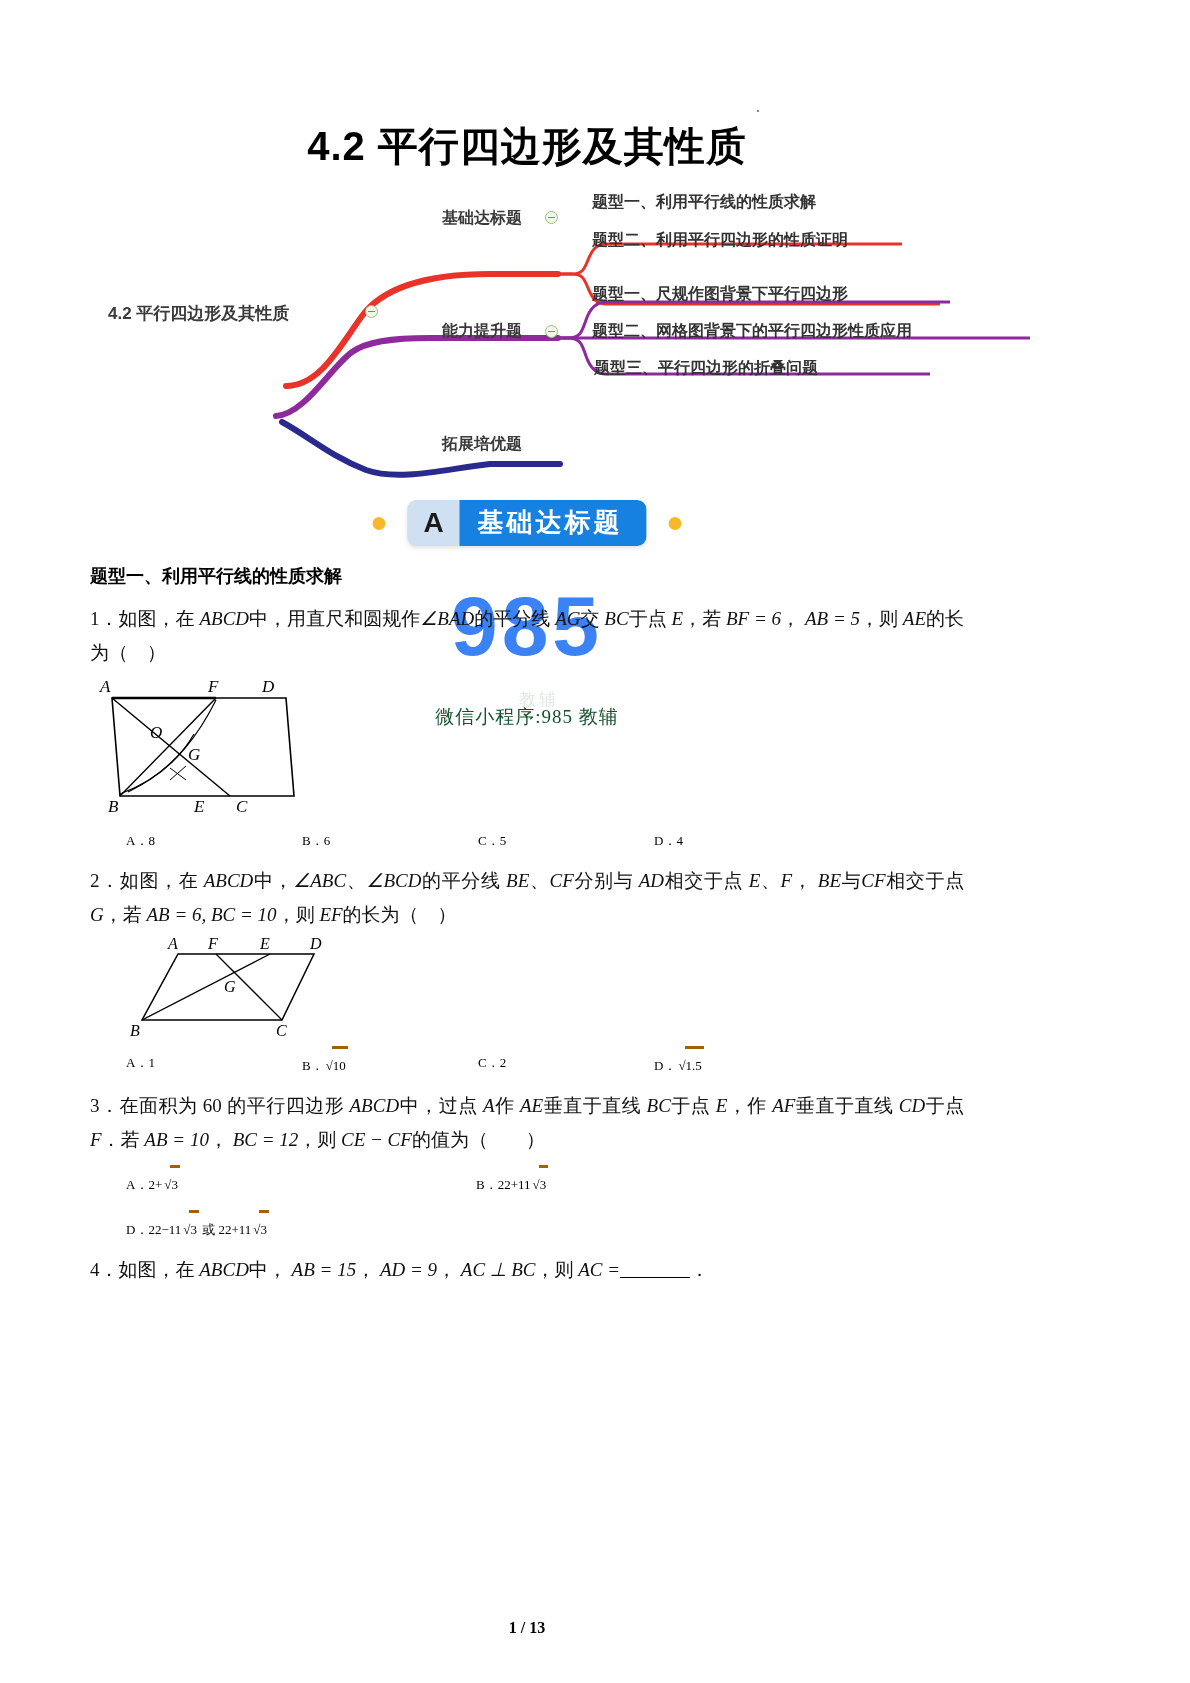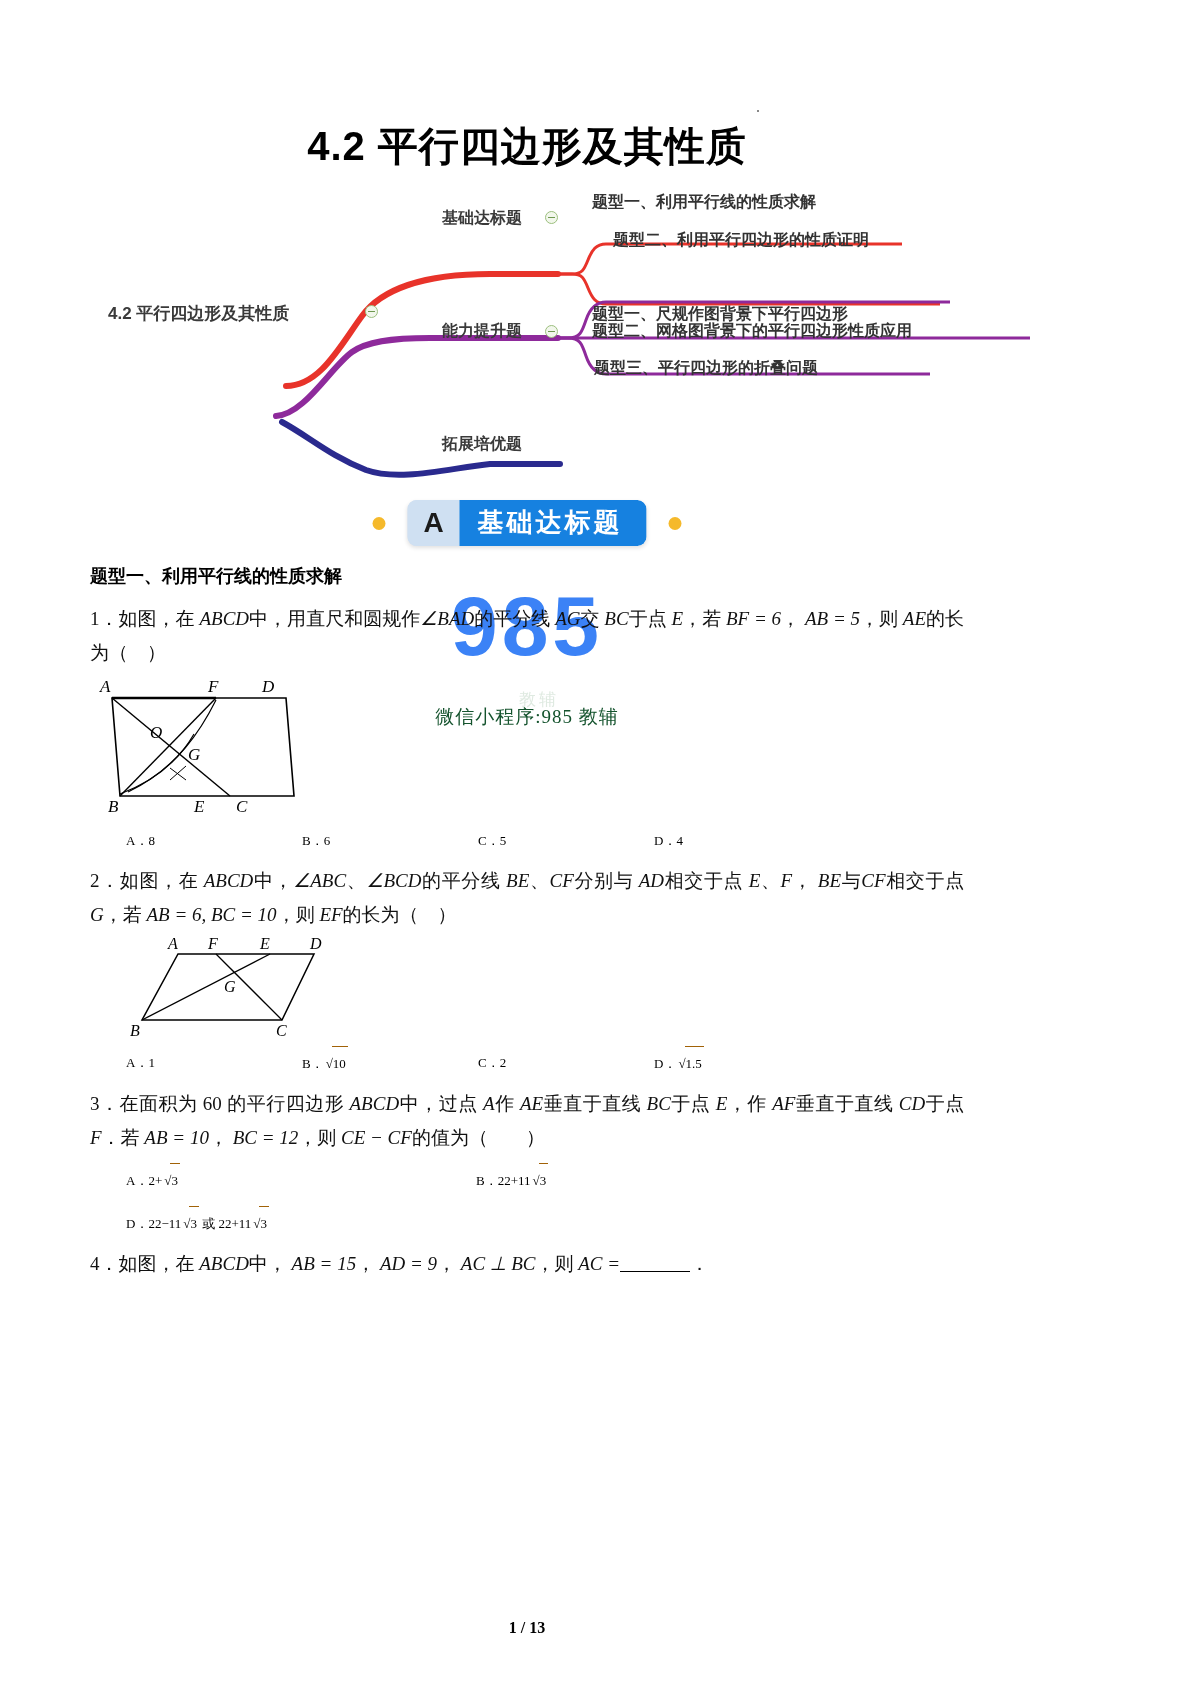--- a/index.html
+++ b/index.html
@@ -184,21 +184,21 @@
   .choices .ch{flex:0 0 176px;}
   .choices.two .ch{flex:0 0 350px;}
   .it{font-style:italic;}
   .sqrt{
     display:inline-block;
     position:relative;
     padding-left:2px;
   }
   .sqrt > .rad{font-style:normal;}
   .sqrt > .rdc{
-    border-top:1px solid #a16207;
+    border-top:3px solid #a16207;
     padding:0 2px 0 1px;
     display:inline-block;
     margin-left:-1px;
   }
   .blank-line{
     display:inline-block;
     width:70px;
     border-bottom:1.4px solid #000;
     height:18px;
     vertical-align:-2px;
@@ -244,25 +244,25 @@
 
       <path d="M192 236 C 218 250, 240 270, 276 284 C 310 296, 360 282, 400 278 L 470 278" stroke="#2a2a8e" stroke-width="6" fill="none" stroke-linecap="round"></path>
     </svg>
 
     <div class="mm-label mm-root">4.2 平行四边形及其性质</div>
     <div class="mm-collapse" style="left:275px;top:119px;"></div>
 
     <div class="mm-label mm-l2" style="left:352px;top:22px;">基础达标题</div>
     <div class="mm-collapse" style="left:455px;top:25px;"></div>
     <div class="mm-label mm-l3" style="left:502px;top:6px;">题型一、利用平行线的性质求解</div>
-    <div class="mm-label mm-l3" style="left:502px;top:44px;margin-left:21px;">题型二、利用平行四边形的性质证明</div>
+    <div class="mm-label mm-l3" style="left:502px;top:44px;">题型二、利用平行四边形的性质证明</div>
 
     <div class="mm-label mm-l2" style="left:352px;top:135px;">能力提升题</div>
     <div class="mm-collapse" style="left:455px;top:139px;"></div>
-    <div class="mm-label mm-l3" style="left:502px;top:98px;margin-top:20px;">题型一、尺规作图背景下平行四边形</div>
+    <div class="mm-label mm-l3" style="left:502px;top:98px;">题型一、尺规作图背景下平行四边形</div>
     <div class="mm-label mm-l3" style="left:502px;top:135px;">题型二、网格图背景下的平行四边形性质应用</div>
     <div class="mm-label mm-l3" style="left:504px;top:172px;">题型三、平行四边形的折叠问题</div>
 
     <div class="mm-label mm-l2" style="left:352px;top:248px;">拓展培优题</div>
   </div>
 
   <div class="banner-wrap">
     <div class="banner">
       <span class="banner-dot left"></span>
       <span class="banner-box">

